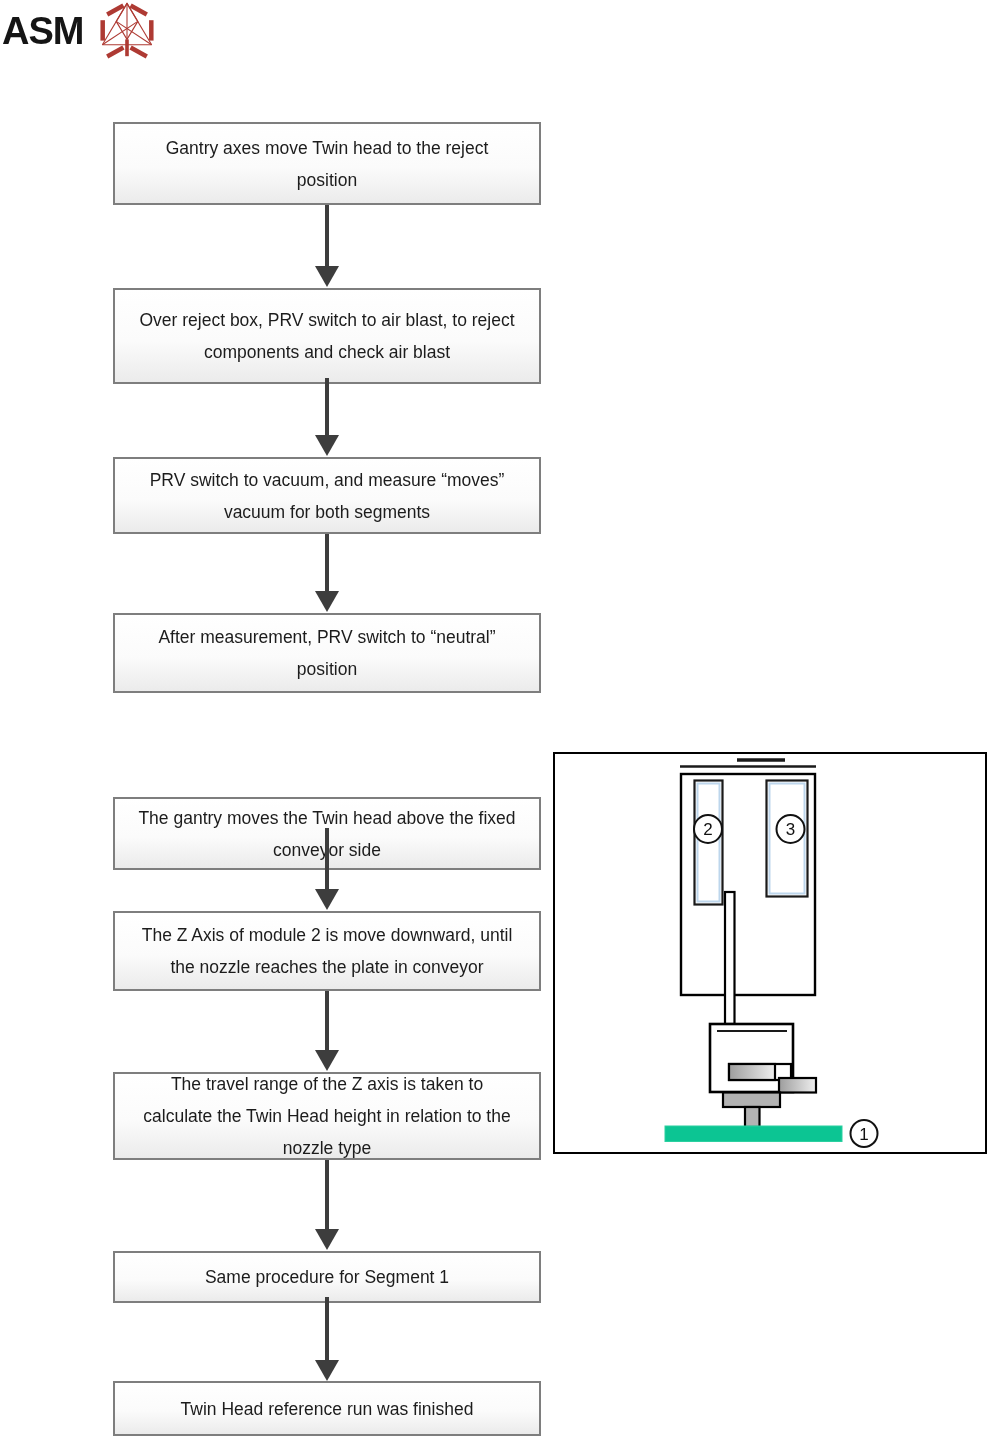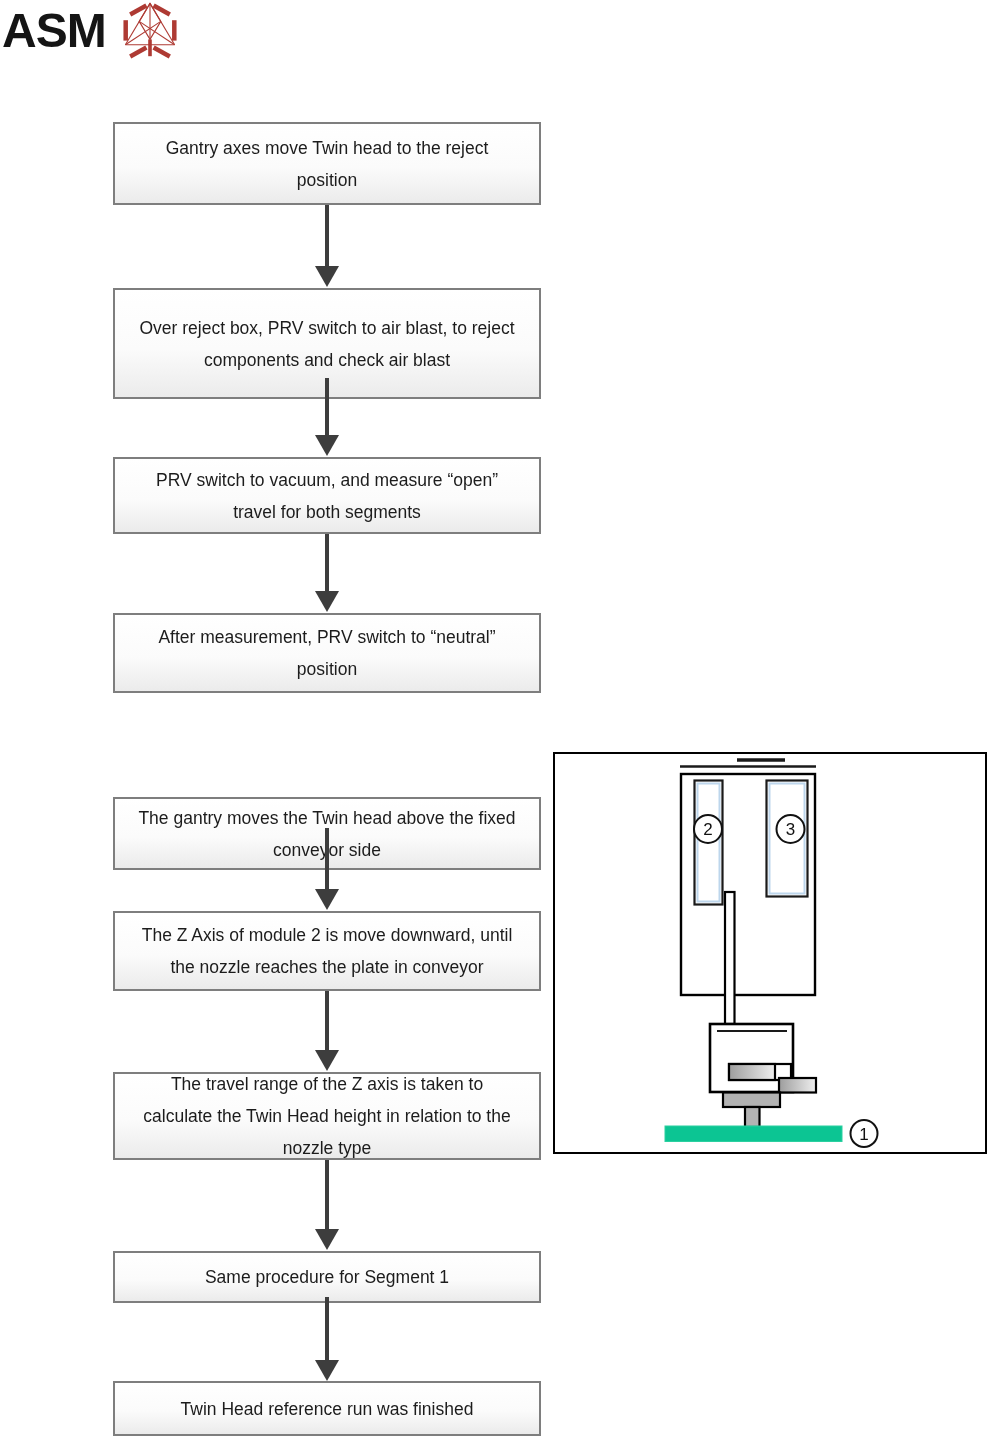--- a/index.html
+++ b/index.html
@@ -1,21 +1,21 @@
 <!DOCTYPE html>
 <html><head>
 <meta charset="utf-8">
 <style>
   html,body{margin:0;padding:0;background:#ffffff;}
   body{font-family:"Liberation Sans","DejaVu Sans",sans-serif;}
   .page{position:relative;width:992px;height:1448px;background:#ffffff;overflow:hidden;}
 
   
   .logo{position:absolute;left:2px;top:0;display:flex;align-items:center;gap:14px;}
-  .logo-text{font-size:48px;font-weight:700;letter-spacing:-1px;color:#151515;line-height:62px;}
+  .logo-text{font-size:38px;font-weight:700;letter-spacing:-1px;color:#151515;line-height:62px;}
   .logo-icon{width:60px;height:62px;display:block;}
 
   
   .step-box{
     position:absolute;left:113px;width:428px;box-sizing:border-box;
     border:2px solid #7e7e7e;
     background:linear-gradient(to bottom,#ffffff 0%,#fbfbfb 55%,#ebebeb 100%);
     display:flex;align-items:center;justify-content:center;
     text-align:center;color:#1c1c1c;font-size:17.5px;line-height:32px;
     padding:0 22px;
@@ -63,25 +63,25 @@
           <line x1="9" y1="73" x2="91" y2="73"></line>
         </g>
         <line x1="50" y1="64" x2="50" y2="92" stroke-width="6"></line>
       </g>
     </svg>
   </div>
 
   <div class="step-box" style="top:122px;height:83px;">
       <span>Gantry axes move Twin head to the reject position</span>
     </div>
-  <div class="step-box" style="top:288px;height:111px;">
+  <div class="step-box" style="top:288px;height:96px;">
       <span>Over reject box, PRV switch to air blast, to reject components and check air blast</span>
     </div>
   <div class="step-box" style="top:457px;height:77px;">
-      <span>PRV switch to vacuum, and measure “open” travel for both segments</span>
+      <span>PRV switch to vacuum, and measure “moves” vacuum for both segments</span>
     </div>
   <div class="step-box" style="top:613px;height:80px;">
       <span>After measurement, PRV switch to “neutral” position</span>
     </div>
   <div class="step-box" style="top:797px;height:73px;">
       <span>The gantry moves the Twin head above the fixed conveyor side</span>
     </div>
   <div class="step-box" style="top:911px;height:80px;">
       <span>The Z Axis of module 2 is move downward, until the nozzle reaches the plate in conveyor</span>
     </div>

